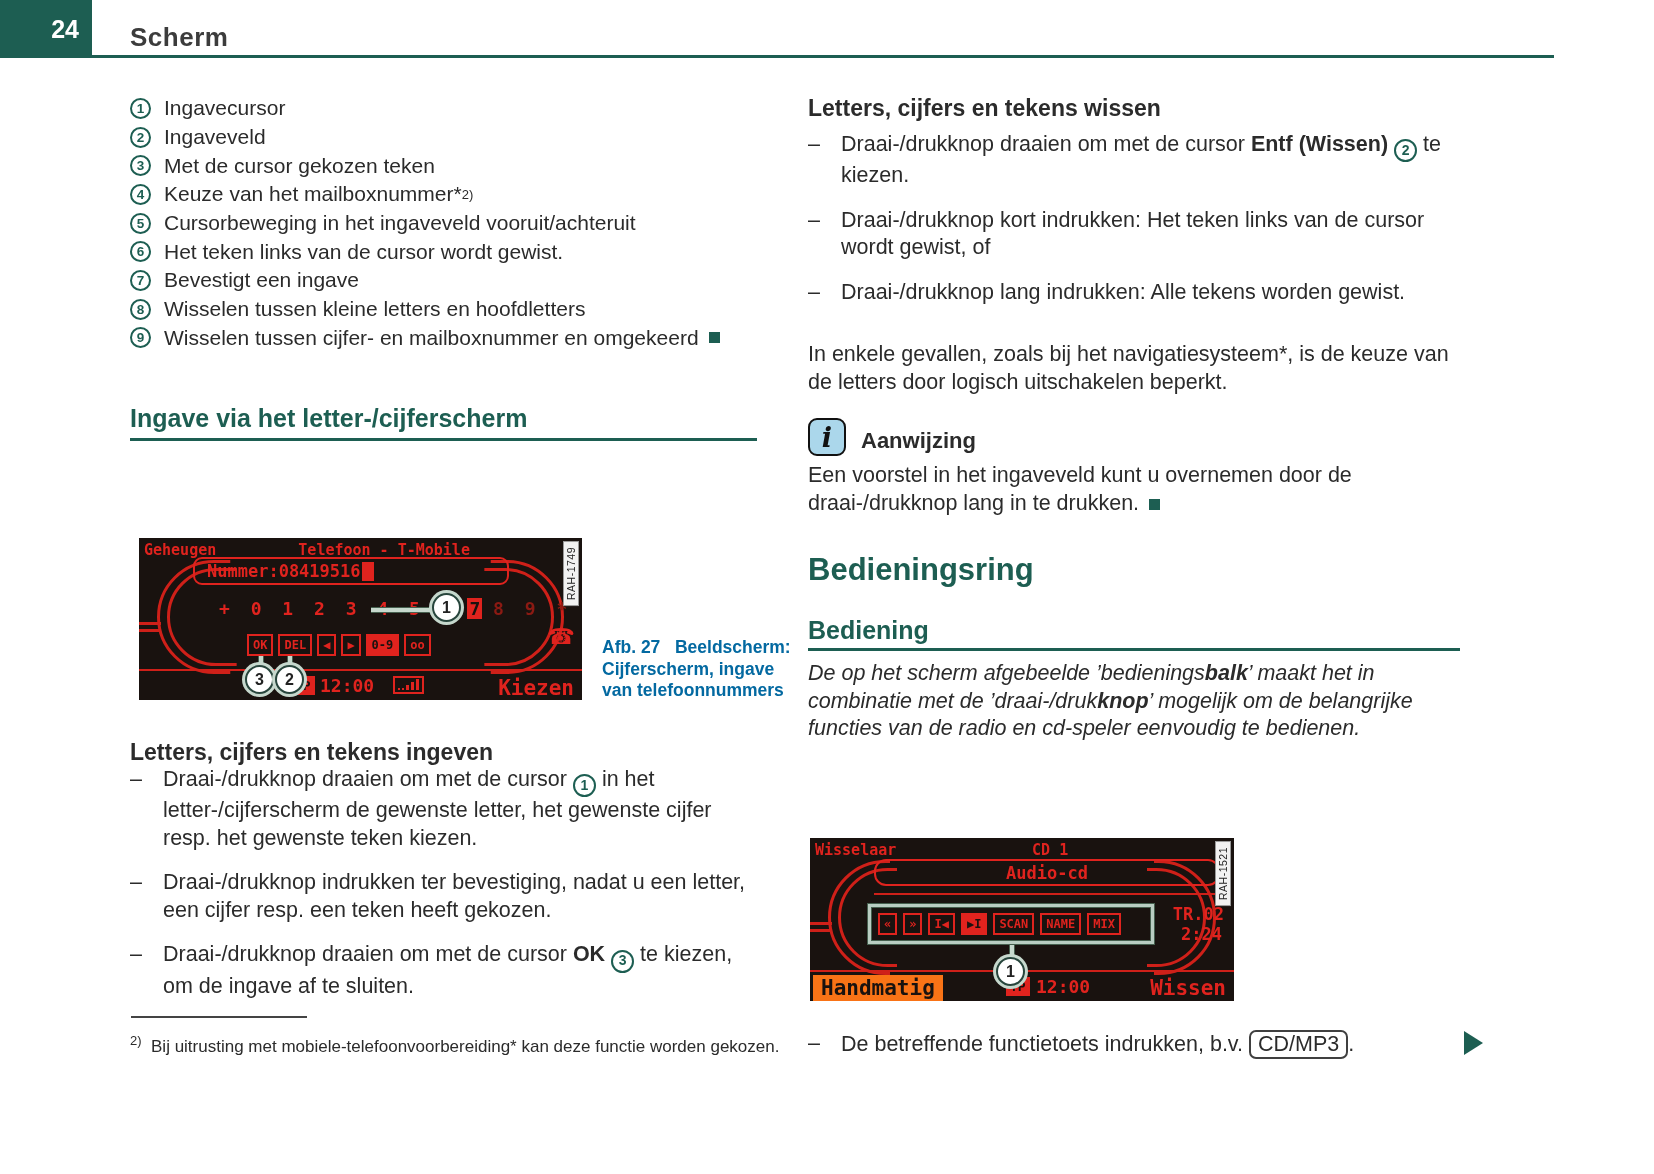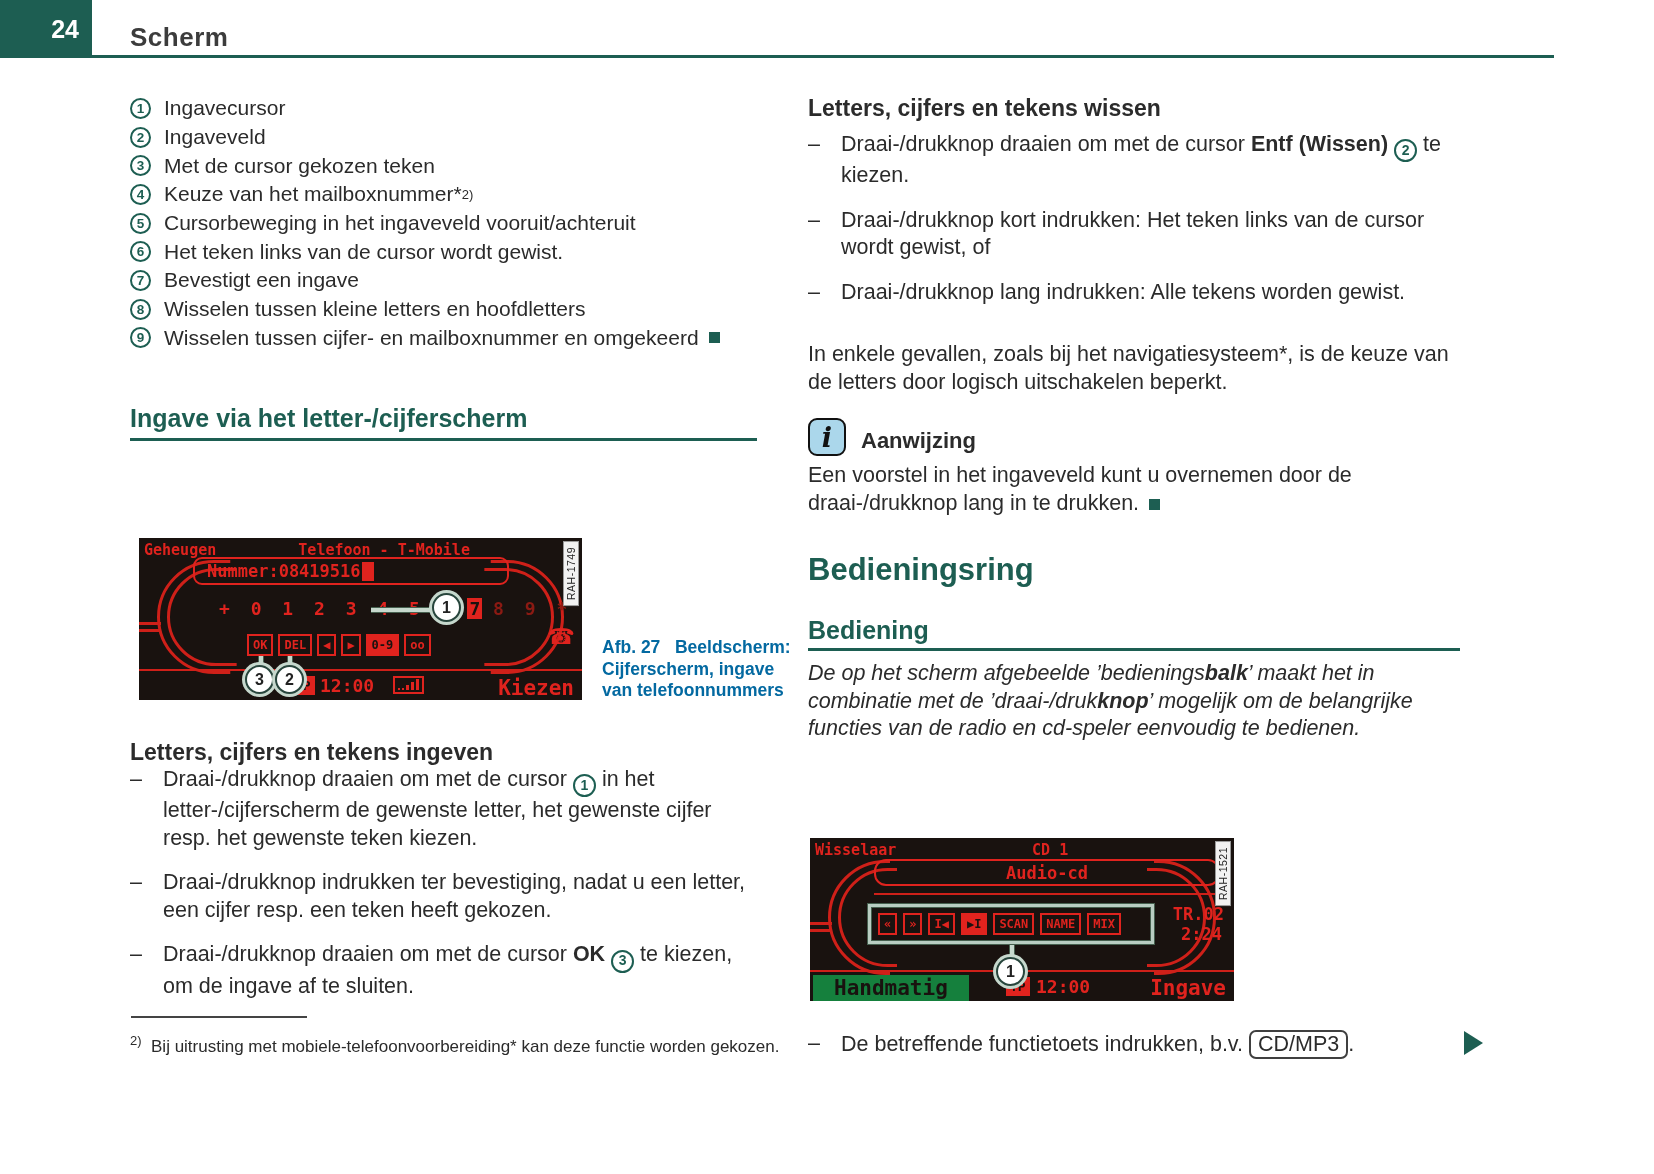--- a/index.html
+++ b/index.html
@@ -55,21 +55,21 @@
   .char-sel{background:#e0231e;color:#19120f;padding:0 2px;}
   .char-dim{color:#8c1a13;letter-spacing:5px;}
   .btnrow{position:absolute;display:flex;gap:5px;}
   .cbtn{border:2px solid #e0231e;color:#e0231e;font-size:12px;height:22px;display:flex;
         align-items:center;justify-content:center;padding:0 4px;box-sizing:border-box;}
   .cbtn.active{background:#e0231e;color:#19120f;}
   .sep{position:absolute;left:0;right:0;height:2px;background:#cf2019;}
   .tpbox{position:absolute;background:#e0231e;color:#19120f;font-size:13px;padding:2px 4px;}
   .crt-time{position:absolute;font-size:18px;}
   .softkey{position:absolute;font-size:21px;}
-  .hl-block{background:#15803d;color:#19120f;padding:1px 21px;}
+  .hl-block{background:#f97316;color:#19120f;padding:1px 8px;}
   .sig{position:absolute;display:flex;align-items:flex-end;gap:2px;border:2px solid #e0231e;
        padding:2px 3px;height:18px;box-sizing:border-box;}
   .sig i{display:block;background:#e0231e;width:3px;}
   .phone{position:absolute;font-size:22px;color:#e0231e;font-family:"DejaVu Sans",sans-serif;}
   .ctlwrap{position:absolute;border:3px solid #b9cdc2;box-shadow:inset 0 0 0 1px #46604f,0 0 0 1px #46604f;
            display:flex;gap:6px;align-items:center;padding:0 7px;box-sizing:border-box;}
   .co{position:absolute;width:29px;height:29px;background:#fff;border:2px solid #27453c;border-radius:50%;
       box-shadow:0 0 0 3px #c6d8cd;display:flex;align-items:center;justify-content:center;
       font-weight:bold;font-size:16px;color:#222;font-family:"Liberation Sans",sans-serif;z-index:5;box-sizing:border-box;}
   .leader-h{position:absolute;height:4px;background:#c6d8cd;border-top:1px solid #46604f;border-bottom:1px solid #46604f;z-index:4;}
@@ -301,21 +301,21 @@
     <div class="crt-time" style="right:10px;top:66px;font-size:17px;">TR.02</div>
     <div class="crt-time" style="right:12px;top:86px;font-size:17px;">2:24</div>
 
     <div class="leader-v" style="left:199px;top:107px;height:13px;"></div>
     <div class="co" style="left:186px;top:119px;">1</div>
 
     <div class="sep" style="top:132px;"></div>
     <div class="softkey hl-block" style="left:3px;top:137px;position:absolute;">Handmatig</div>
     <div class="tpbox" style="left:196px;top:139px;">TP</div>
     <div class="crt-time" style="left:226px;top:138px;">12:00</div>
-    <div class="softkey" style="right:8px;top:138px;">Ingave</div>
+    <div class="softkey" style="right:8px;top:138px;">Wissen</div>
 
     <div class="rah">RAH-1521</div>
   </div>
 
 
   <div class="abs" style="left:808px;top:1030px;width:640px;">
     <div class="bi">
       <span class="bd">–</span>
       <span class="bt">
         <span>De betreffende functietoets indrukken, b.v.</span>

